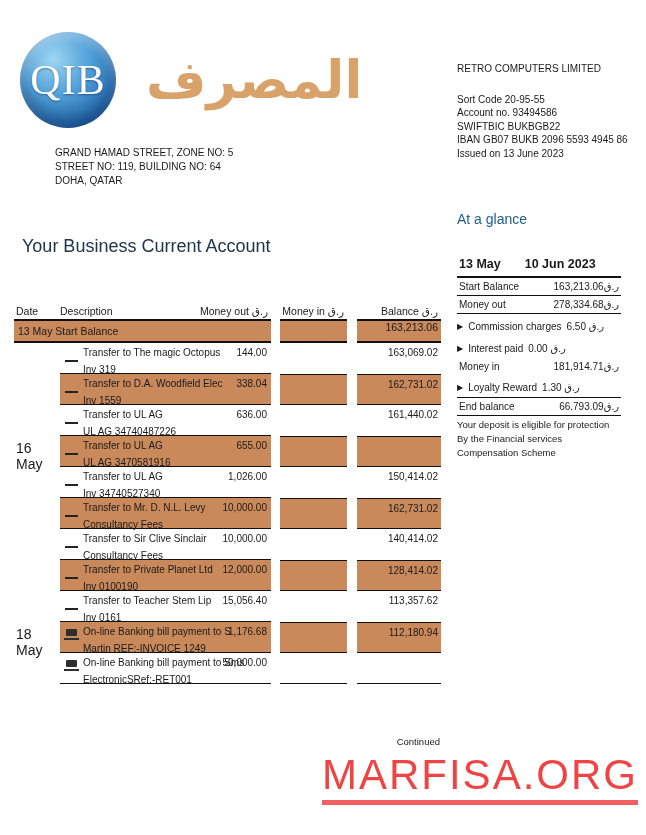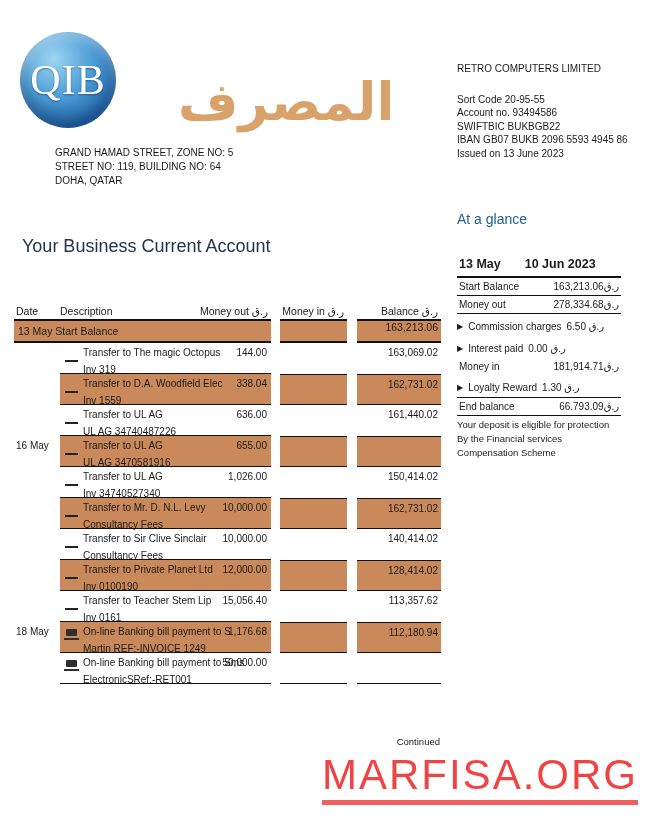--- a/index.html
+++ b/index.html
@@ -3,21 +3,21 @@
 <meta charset="utf-8">
 <style>
   * { margin:0; padding:0; box-sizing:border-box; }
   body { background:#fff; }
   .page {
     position:relative; width:646px; height:835px; background:#ffffff;
     font-family:"Liberation Sans","DejaVu Sans",sans-serif; color:#1a1a1a; overflow:hidden;
   }
 
   
-  .logo-wrap { position:absolute; left:20px; top:32px; display:flex; align-items:flex-end;gap:32px; }
+  .logo-wrap { position:absolute; left:20px; top:32px; display:flex; align-items:center; }
   .logo-circle {
     width:96px; height:96px; border-radius:50%;
     background: radial-gradient(circle at 35% 28%, #9ed6f2 0%, #4f9fd8 40%, #1f66ad 78%, #154f90 100%);
     display:flex; align-items:center; justify-content:center;
     box-shadow: inset 0 -10px 16px rgba(0,0,30,.28), inset 0 6px 10px rgba(255,255,255,.35);
   }
   .logo-qib {
     font-family:"Liberation Serif","DejaVu Serif",serif; color:#ffffff;
     font-size:42px; letter-spacing:1px; text-shadow:0 1px 2px rgba(0,0,40,.4);
   }
@@ -54,21 +54,21 @@
   .thead .h-desc { flex:1; padding-top:1px; }
   .thead .h-out  { padding:1px 3px 0 0; text-align:right; }
   .thead .s2, .thead .s3 { border-bottom:2px solid #111; text-align:right; padding:1px 3px 8px 0; font-size:10.5px; }
 
   .startrow { height:22px; }
   .startrow .s1, .startrow .s2, .startrow .s3 { background:#c9895a; border-bottom:2px solid #111; }
   .startrow .s1 { padding:4px 0 0 4px; font-size:10.5px; }
   .startrow .s3 { text-align:right; padding:0 3px 0 0; font-size:10.5px; }
 
   .trow { height:31px; }
-  .trow .c-date { width:46px; font-size:10px; padding:4px 0 0 2px; }
+  .trow .c-date { width:46px; font-size:14px; padding:4px 0 0 2px; }
   .trow .c-main { position:relative; flex:1; border-bottom:1px solid #111; }
   .trow.hl .c-main, .trow.hl .s2, .trow.hl .s3 { background:#c9895a; }
   .trow.hl .s2, .trow.hl .s3 { border-top:1px solid #111; border-bottom:1px solid #111; }
   .trow .s1 { display:flex; }
   .trow .s3 { position:relative; }
   .c-main .d1 { position:absolute; left:23px; top:4px; white-space:nowrap; }
   .c-main .d2 { position:absolute; left:23px; top:21px; white-space:nowrap; }
   .c-main .out { position:absolute; right:4px; top:4px; }
   .bal { position:absolute; right:3px; top:4px; }
   .icon-dash { position:absolute; left:5px; top:17px; width:13px; height:2px; background:#222; }

